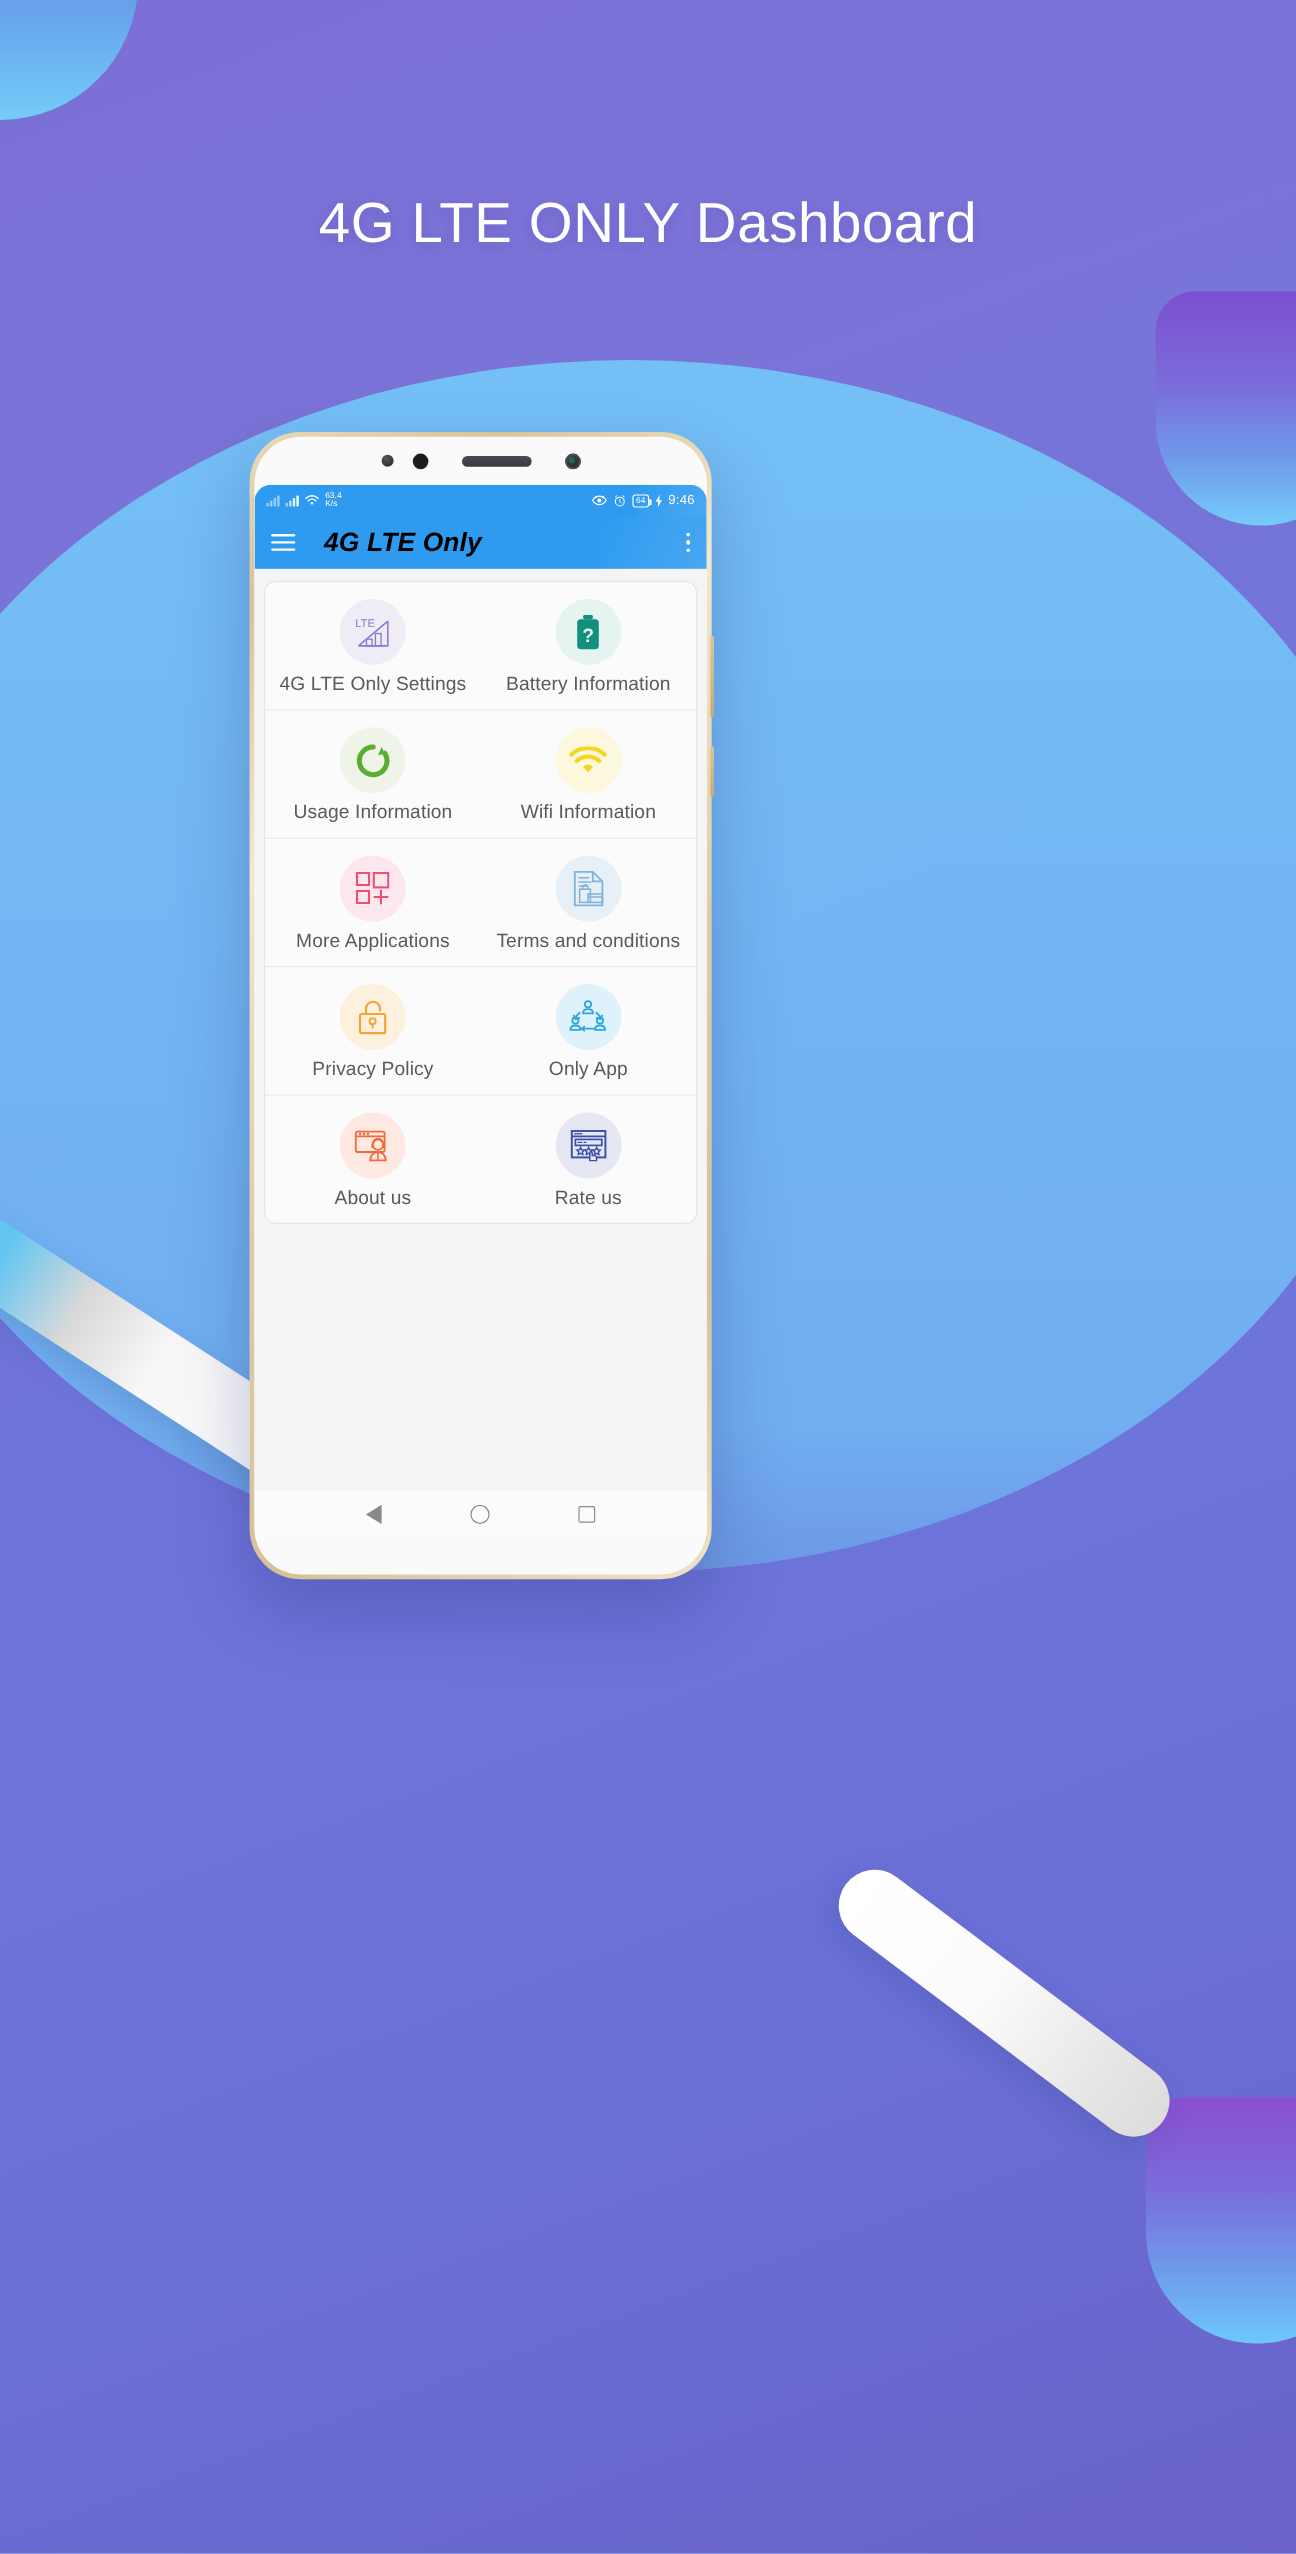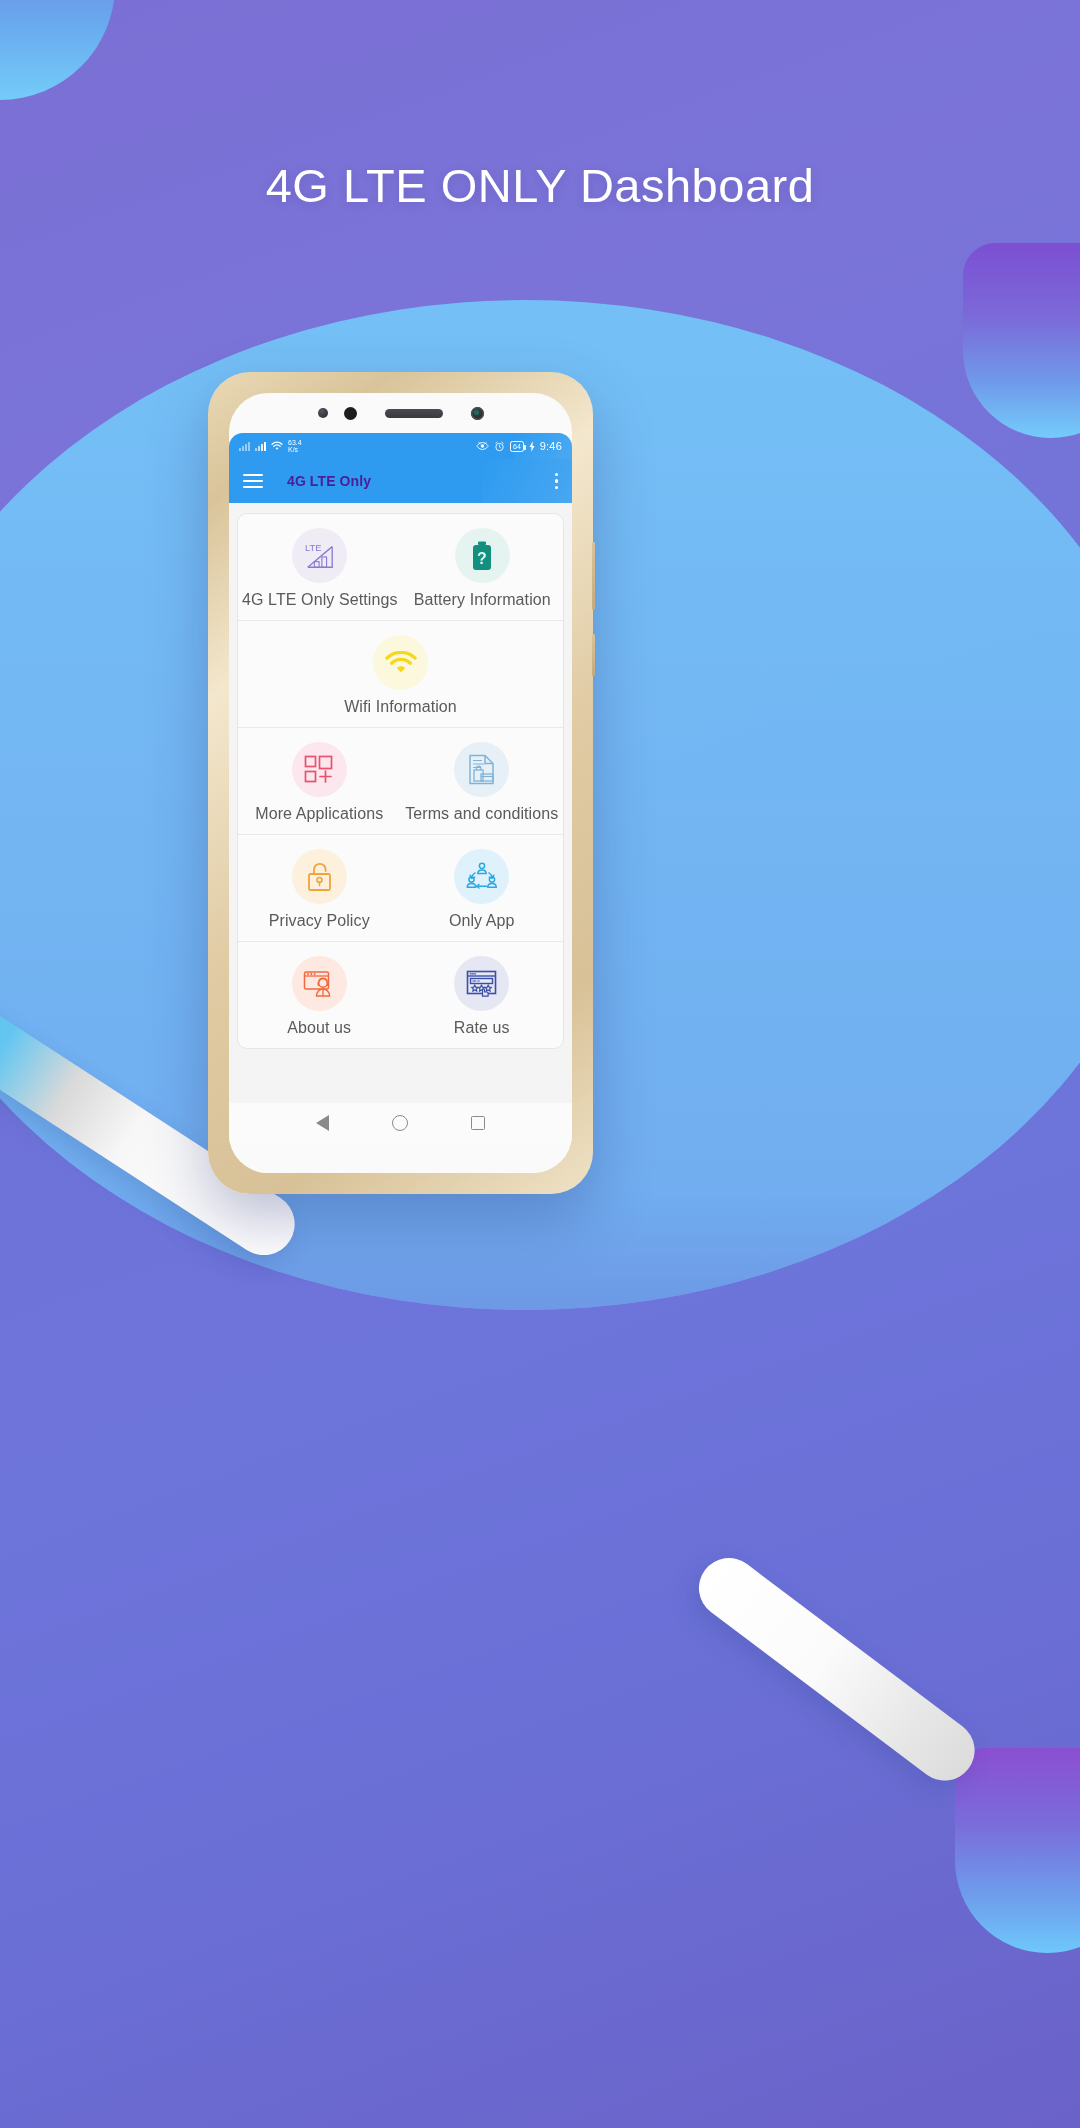--- a/index.html
+++ b/index.html
@@ -80,26 +80,26 @@
     color:#ffffff;
     font-size:47px;
     font-weight:300;
     letter-spacing:.5px;
     text-shadow:0 2px 10px rgba(50,40,120,.18);
   }
 
   
   .phone {
     position:absolute;
-    left:208px; top:372px;
-    width:385px; height:822px;
+    left:208px; top:360px;
+    width:385px; height:956px;
     border-radius:42px;
     background:linear-gradient(145deg,#e9d9b5 0%,#d9c49a 12%,#f3e7cd 30%,#e0cba4 55%,#d8c197 80%,#efe2c6 100%);
     box-shadow:0 26px 60px rgba(40,50,120,.30);
-    padding:21px;
+    padding:4px;
   }
   .phone-inner {
     width:100%; height:100%;
     border-radius:39px;
     background:#fbfafa;
     padding:0;
     position:relative;
     overflow:hidden;
     display:flex; flex-direction:column;
   }
@@ -166,21 +166,21 @@
     padding:0 14px;
     position:relative;
   }
   .appbar::after{
     content:""; position:absolute; right:0; top:0; width:90px; height:100%;
     background:linear-gradient(115deg,rgba(255,255,255,0) 0%,rgba(255,255,255,.12) 100%);
   }
   .hamburger { width:20px; display:flex; flex-direction:column; gap:4px; cursor:pointer; }
   .hamburger span { display:block; height:2px; background:#fff; border-radius:1px; }
   .appbar-title {
-    color:#4c1d95; font-size:14px; font-weight:700; margin-left:24px; letter-spacing:.1px;
+    color:#000000; font-size:22px; font-weight:700; margin-left:24px; letter-spacing:.1px;font-style:italic;
   }
   .kebab { margin-left:auto; display:flex; flex-direction:column; gap:3px; position:relative; z-index:2; }
   .kebab i { width:3.5px; height:3.5px; border-radius:50%; background:#fff; display:block; }
 
   
   .content { flex:1; background:#f4f4f4; padding:10px 8px 0 8px; overflow:hidden; }
   .card {
     background:#fbfbfb;
     border:1px solid #e6e6e6;
     border-radius:10px;
@@ -336,20 +336,29 @@
                   <rect x="7" y="0.5" width="8" height="3.5" rx="1" fill="#12907d"></rect>
                   <rect x="2" y="4" width="18" height="25" rx="3" fill="#12907d"></rect>
                   <text x="11" y="23" font-family="Liberation Sans, sans-serif" font-size="16" font-weight="bold" fill="#e6f4f1" text-anchor="middle">?</text>
                 </svg>
               </div>
               <div class="tile-label">Battery Information</div>
             </div>
           </div>
 
           <div class="grid-row">
+            <div class="tile">
+              <div class="tile-icon" style="background:#eef5e8;">
+                <svg width="30" height="30" viewBox="0 0 30 30" fill="none">
+                  <path d="M15 3.5a11.5 11.5 0 1 0 9.6 5.2" stroke="#5aad33" stroke-width="4.2" stroke-linecap="round"></path>
+                  <path d="M22 3.5 24.8 9.2 19 10.4z" fill="#5aad33"></path>
+                </svg>
+              </div>
+              <div class="tile-label">Usage Information</div>
+            </div>
             <div class="tile">
               <div class="tile-icon" style="background:#fbf8dd;">
                 <svg width="32" height="24" viewBox="0 0 32 24" fill="none">
                   <path d="M2 7C6 3.2 10.8 1.4 16 1.4S26 3.2 30 7" stroke="#f5d71e" stroke-width="3.4" stroke-linecap="round"></path>
                   <path d="M6.6 12.2C9.3 9.7 12.4 8.4 16 8.4s6.7 1.3 9.4 3.8" stroke="#f5d71e" stroke-width="3.4" stroke-linecap="round"></path>
                   <path d="M16 21.5l-4.2-4.6c1.3-1.1 2.7-1.6 4.2-1.6s2.9.5 4.2 1.6L16 21.5z" fill="#f5d71e"></path>
                 </svg>
               </div>
               <div class="tile-label">Wifi Information</div>
             </div>

